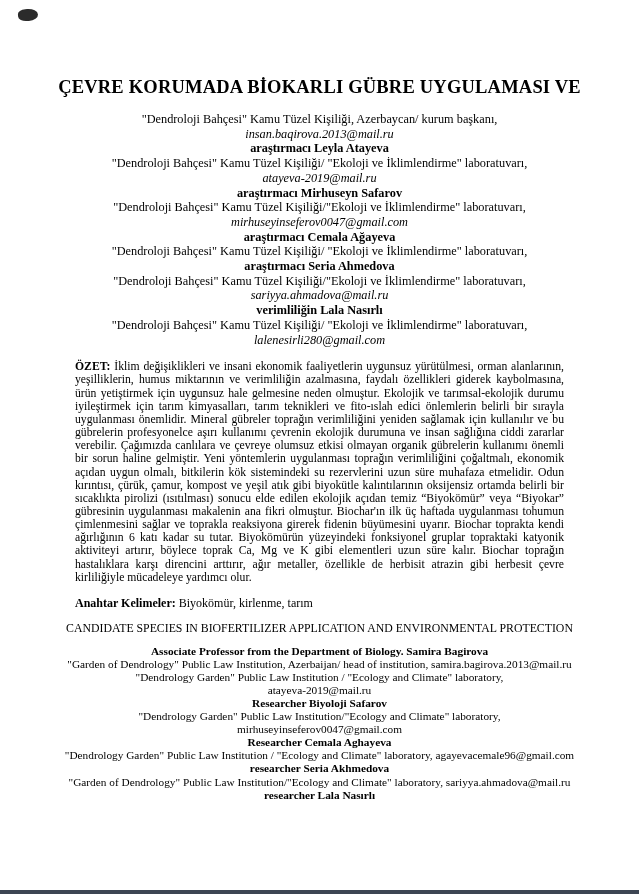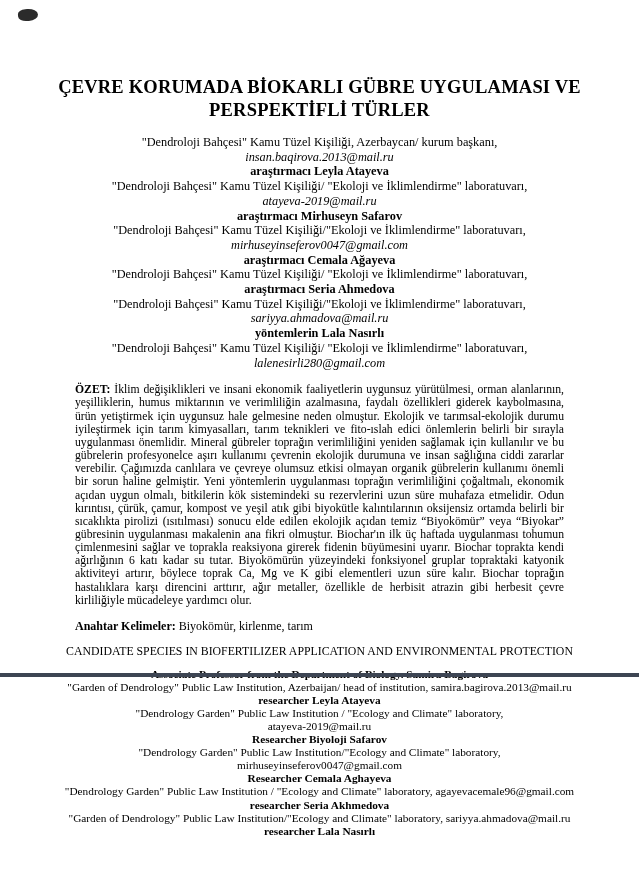--- a/index.html
+++ b/index.html
@@ -4,21 +4,21 @@
 <style>
   html, body { margin: 0; padding: 0; }
   body {
     width: 639px; height: 894px;
     background: #ffffff;
     font-family: "Liberation Serif", serif;
     color: #000;
     position: relative;
     overflow: hidden;
   }
-  .page { width: 639px; height: 677px; position: relative; }
+  .page { width: 639px; height: 894px; position: relative; }
 
   .scan-mark {
     position: absolute; left: 18px; top: 9px;
     width: 20px; height: 12px;
     background: #2b2b2b;
     border-radius: 40% 55% 50% 45%;
     transform: rotate(-4deg);
   }
 
   .title-block {
@@ -82,58 +82,56 @@
 </style>
 </head>
 <body>
 
 <div class="page">
 
   <div class="scan-mark"></div>
 
   <div class="title-block">
     <div>ÇEVRE KORUMADA BİOKARLI GÜBRE UYGULAMASI VE</div>
-    <div>PERSPEKTİFLİ TÜRLER</div>
   </div>
 
   <div class="authors-tr">
     <div class="line">"Dendroloji Bahçesi" Kamu Tüzel Kişiliği, Azerbaycan/ kurum başkanı,</div>
     <div class="line i">insan.baqirova.2013@mail.ru</div>
     <div class="line b">araştırmacı Leyla Atayeva</div>
     <div class="line">"Dendroloji Bahçesi" Kamu Tüzel Kişiliği/ "Ekoloji ve İklimlendirme" laboratuvarı,</div>
     <div class="line i">atayeva-2019@mail.ru</div>
     <div class="line b">araştırmacı Mirhuseyn Safarov</div>
     <div class="line">"Dendroloji Bahçesi" Kamu Tüzel Kişiliği/"Ekoloji ve İklimlendirme" laboratuvarı,</div>
     <div class="line i">mirhuseyinseferov0047@gmail.com</div>
     <div class="line b">araştırmacı Cemala Ağayeva</div>
     <div class="line">"Dendroloji Bahçesi" Kamu Tüzel Kişiliği/ "Ekoloji ve İklimlendirme" laboratuvarı,</div>
     <div class="line b">araştırmacı Seria Ahmedova</div>
     <div class="line">"Dendroloji Bahçesi" Kamu Tüzel Kişiliği/"Ekoloji ve İklimlendirme" laboratuvarı,</div>
     <div class="line i">sariyya.ahmadova@mail.ru</div>
-    <div class="line b">yöntemlerin Lala Nasırlı</div>
+    <div class="line b">verimliliğin Lala Nasırlı</div>
     <div class="line">"Dendroloji Bahçesi" Kamu Tüzel Kişiliği/ "Ekoloji ve İklimlendirme" laboratuvarı,</div>
     <div class="line i">lalenesirli280@gmail.com</div>
   </div>
 
   <p class="abstract">
     <span class="label">ÖZET:</span>
     <span>İklim değişiklikleri ve insani ekonomik faaliyetlerin uygunsuz yürütülmesi, orman alanlarının, yeşilliklerin, humus miktarının ve verimliliğin azalmasına, faydalı özellikleri giderek kaybolmasına, ürün yetiştirmek için uygunsuz hale gelmesine neden olmuştur. Ekolojik ve tarımsal-ekolojik durumu iyileştirmek için tarım kimyasalları, tarım teknikleri ve fito-ıslah edici önlemlerin belirli bir sırayla uygulanması önemlidir. Mineral gübreler toprağın verimliliğini yeniden sağlamak için kullanılır ve bu gübrelerin profesyonelce aşırı kullanımı çevrenin ekolojik durumuna ve insan sağlığına ciddi zararlar verebilir. Çağımızda canlılara ve çevreye olumsuz etkisi olmayan organik gübrelerin kullanımı önemli bir sorun haline gelmiştir. Yeni yöntemlerin uygulanması toprağın verimliliğini çoğaltmalı, ekonomik açıdan uygun olmalı, bitkilerin kök sistemindeki su rezervlerini uzun süre muhafaza etmelidir. Odun kırıntısı, çürük, çamur, kompost ve yeşil atık gibi biyokütle kalıntılarının oksijensiz ortamda belirli bir sıcaklıkta pirolizi (ısıtılması) sonucu elde edilen ekolojik açıdan temiz “Biyokömür” veya “Biyokar” gübresinin uygulanması makalenin ana fikri olmuştur. Biochar'ın ilk üç haftada uygulanması tohumun çimlenmesini sağlar ve toprakla reaksiyona girerek fidenin büyümesini uyarır. Biochar toprakta kendi ağırlığının 6 katı kadar su tutar. Biyokömürün yüzeyindeki fonksiyonel gruplar topraktaki katyonik aktiviteyi artırır, böylece toprak Ca, Mg ve K gibi elementleri uzun süre kalır. Biochar toprağın hastalıklara karşı direncini arttırır, ağır metaller, özellikle de herbisit atrazin gibi herbesit çevre kirliliğiyle mücadeleye yardımcı olur.</span>
   </p>
 
   <p class="keywords">
     <span class="label">Anahtar Kelimeler:</span>
     <span>Biyokömür, kirlenme, tarım</span>
   </p>
 
   <div class="en-title">CANDIDATE SPECIES IN BIOFERTILIZER APPLICATION AND ENVIRONMENTAL PROTECTION</div>
 
   <div class="authors-en">
     <div class="line b">Associate Professor from the Department of Biology. Samira Bagirova</div>
     <div class="line">"Garden of Dendrology" Public Law Institution, Azerbaijan/ head of institution, samira.bagirova.2013@mail.ru</div>
-    <div class="line b">researcher Leyla Atayeva</div>
     <div class="line">"Dendrology Garden" Public Law Institution / "Ecology and Climate" laboratory,</div>
     <div class="line">atayeva-2019@mail.ru</div>
     <div class="line b">Researcher Biyoloji Safarov</div>
     <div class="line">"Dendrology Garden" Public Law Institution/"Ecology and Climate" laboratory,</div>
     <div class="line">mirhuseyinseferov0047@gmail.com</div>
     <div class="line b">Researcher Cemala Aghayeva</div>
     <div class="line">"Dendrology Garden" Public Law Institution / "Ecology and Climate" laboratory, agayevacemale96@gmail.com</div>
     <div class="line b">researcher Seria Akhmedova</div>
     <div class="line">"Garden of Dendrology" Public Law Institution/"Ecology and Climate" laboratory, sariyya.ahmadova@mail.ru</div>
     <div class="line b">researcher Lala Nasırlı</div>

